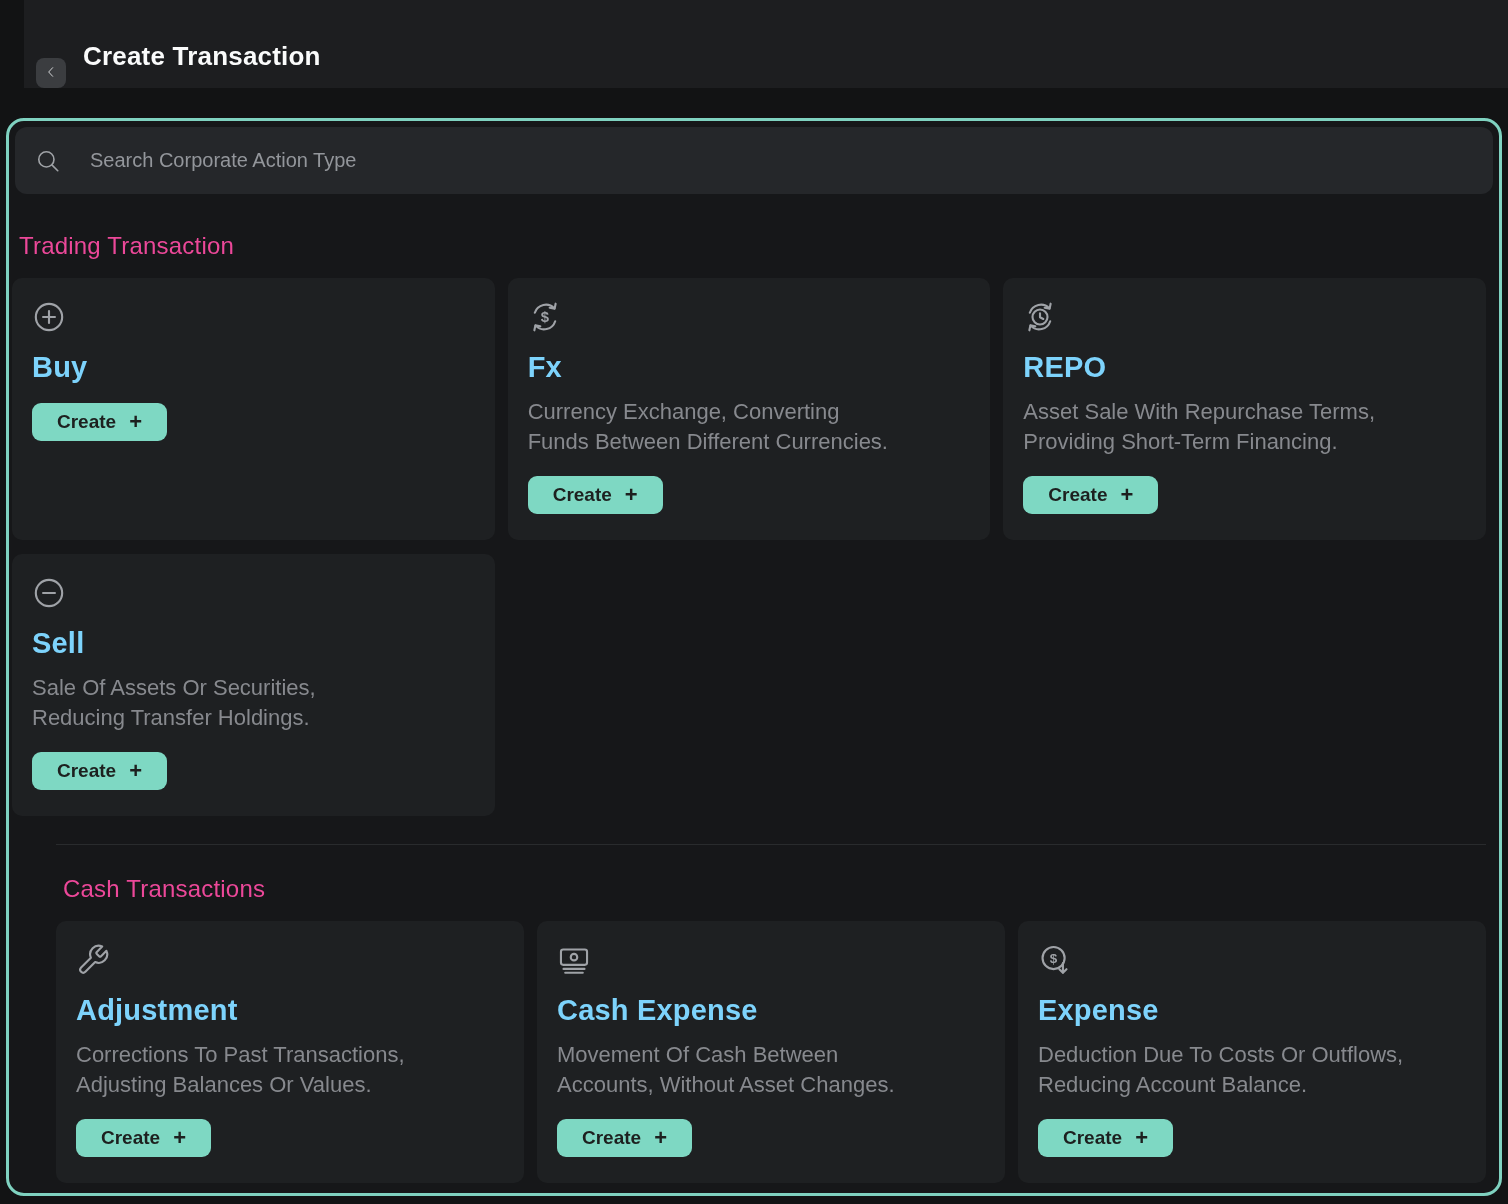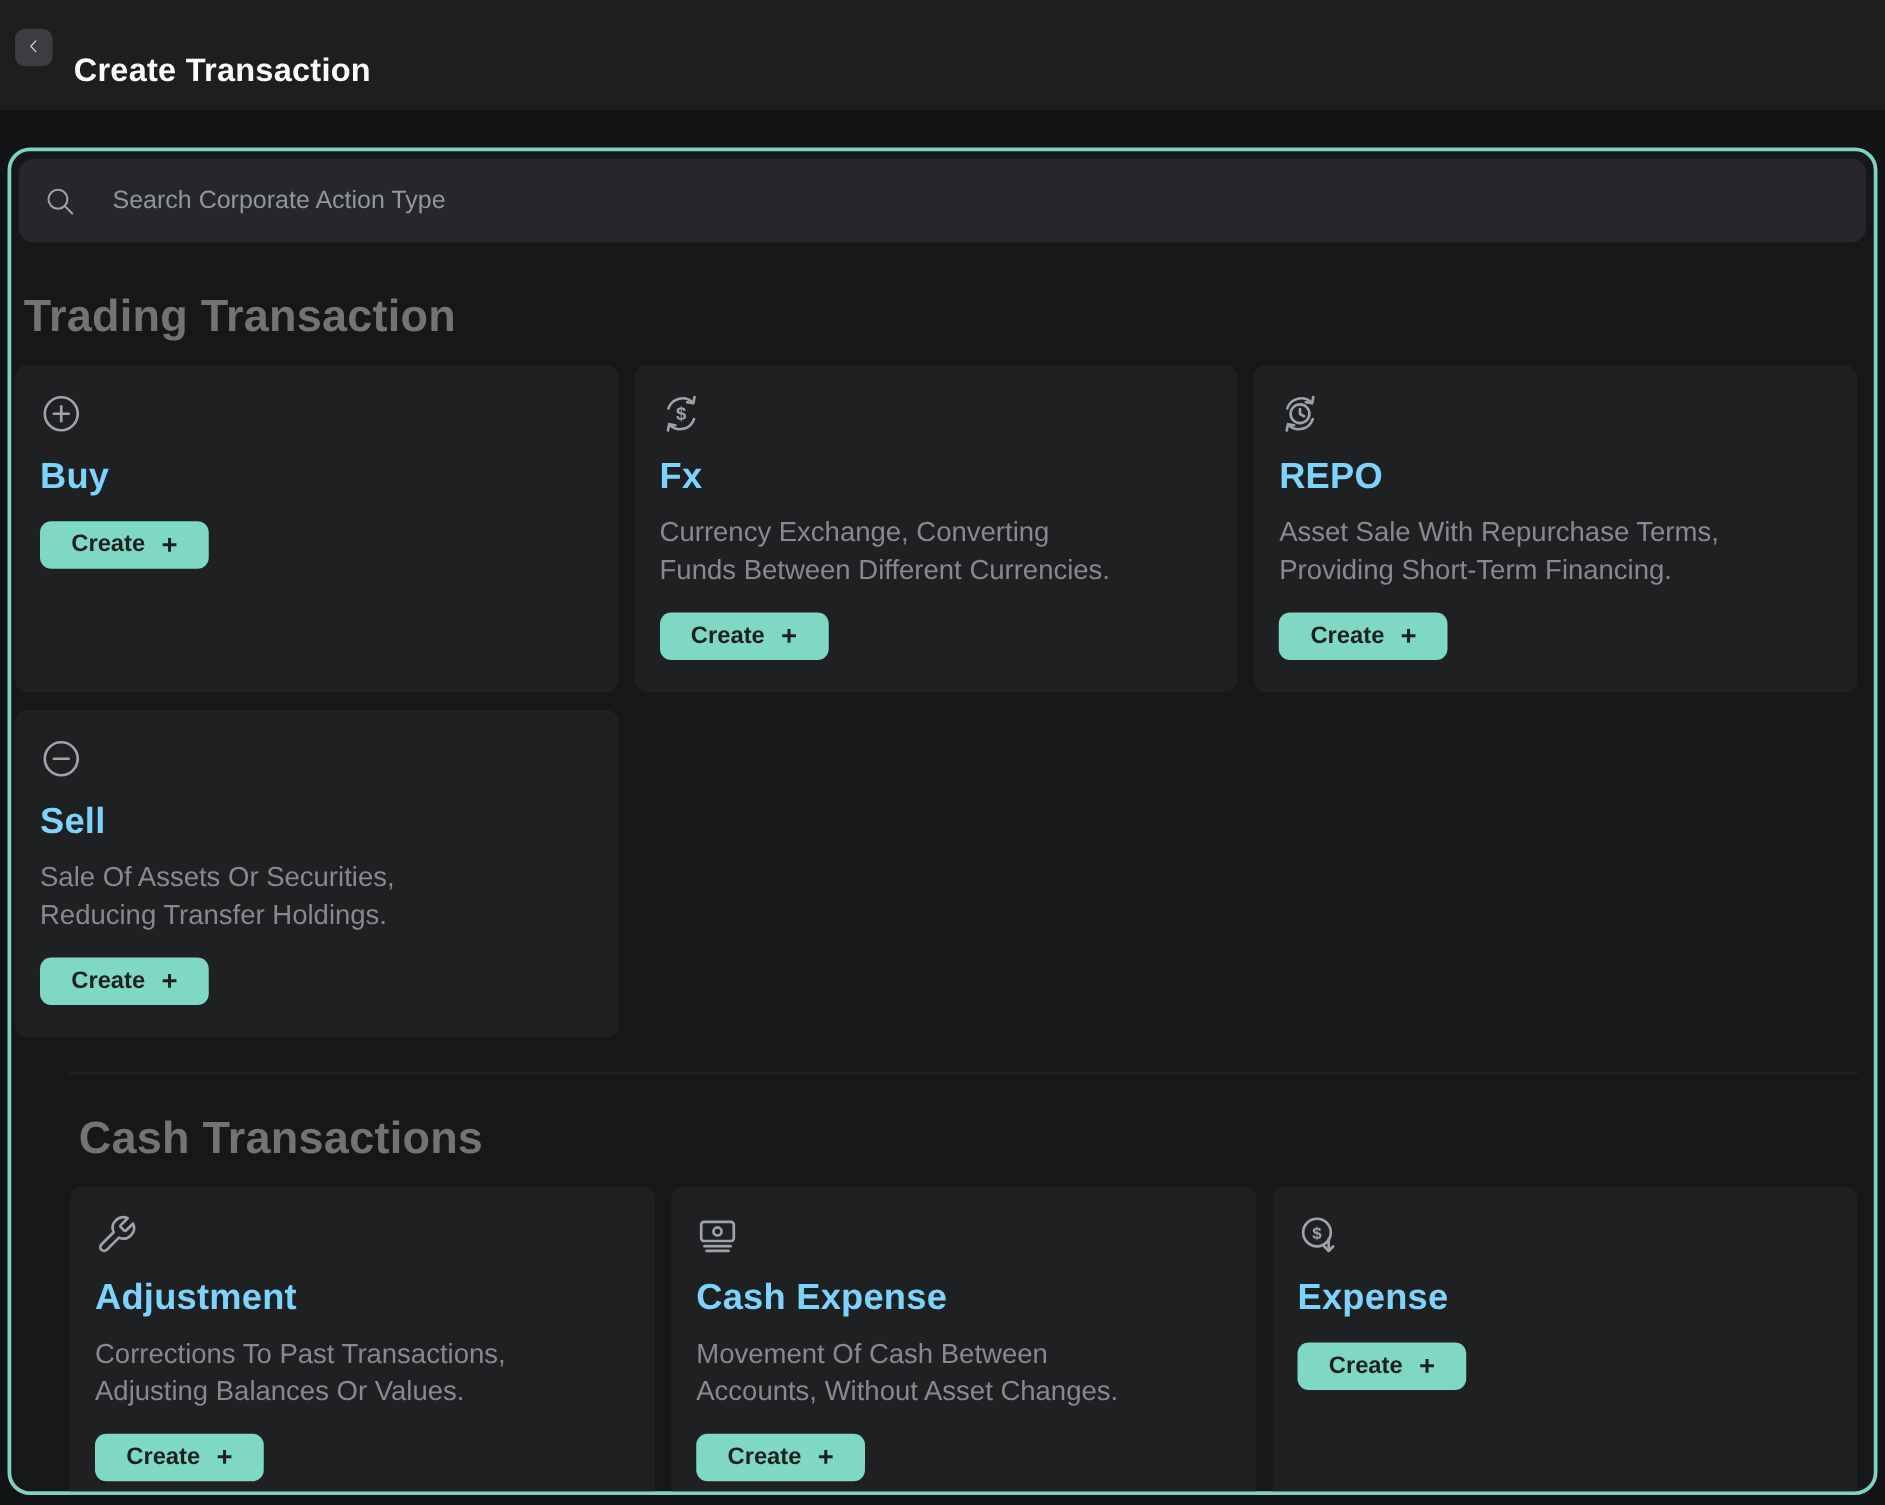--- a/index.html
+++ b/index.html
@@ -20,22 +20,23 @@
   html,body{margin:0;padding:0;}
   body{
     width:1508px;height:1204px;overflow:hidden;
     background:var(--page-bg);
     font-family:"Liberation Sans", sans-serif;
     -webkit-font-smoothing:antialiased;
   }
   
   .top-bar{
     height:88px;background:var(--header-bg);
-    display:flex;align-items:flex-start;
+    display:flex;align-items:flex-end;
     padding:23px 0 0 12px;
+    margin-left:24px;
   }
   .back-btn{
     width:30px;height:30px;border:none;border-radius:8px;
     background:#3b3d40;color:#d2d4d6;
     display:flex;align-items:center;justify-content:center;
     cursor:pointer;flex:0 0 auto;padding:0;
   }
   .back-btn svg{width:16px;height:16px;}
   .page-title{
     margin:0 0 0 17px;align-self:center;
@@ -62,21 +63,21 @@
     flex:1;margin-left:27px;background:transparent;border:none;outline:none;
     color:#e8e9ea;font-size:20px;font-family:inherit;
   }
   .search-input::placeholder{color:#93969b;opacity:1;}
   
   .sections{padding:0 13px 0 3px;}
   .section:first-child{margin-top:38px;}
   .section + .section{margin-top:28px;border-top:1px solid var(--divider);padding-top:30px;margin-left:44px;}
   .section-title{
     margin:0 0 18px 7px;
-    font-size:36px;font-weight:700;color:#737373;letter-spacing:.2px;
+    font-size:24px;font-weight:400;color:#ec4899;letter-spacing:.2px;
   }
   .card-grid{
     display:grid;grid-template-columns:repeat(3,1fr);
     gap:14px 13px;grid-auto-rows:262px;
   }
   
   .card{
     background:var(--card-bg);border-radius:10px;
     padding:22px 20px;display:flex;flex-direction:column;align-items:flex-start;
     overflow:hidden;
@@ -217,20 +218,22 @@
   </article>
 
   <article class="card">
     <span class="card-icon"><svg viewBox="0 0 24 24" fill="none" stroke="currentColor" stroke-width="1.5" stroke-linecap="round" stroke-linejoin="round">
                 <circle cx="11" cy="10.6" r="7.8"></circle>
                 <text x="11" y="14" text-anchor="middle" font-size="9.5" fill="currentColor" stroke="none" font-family="inherit" font-weight="600">$</text>
                 <line x1="17.6" y1="14.2" x2="17.6" y2="20.8"></line>
                 <polyline points="15.1 18.5 17.6 21 20.1 18.5"></polyline>
               </svg></span>
     <h3 class="card-title">Expense</h3>
+    <p class="card-desc">Deduction Due To Costs Or Outflows,
+Reducing Account Balance.</p>
     <button class="create-btn">
       <span class="btn-label">Create</span>
       <span class="btn-plus">+</span>
     </button>
   </article>
 </div>
   </section>
 </div>
 </main>
 

